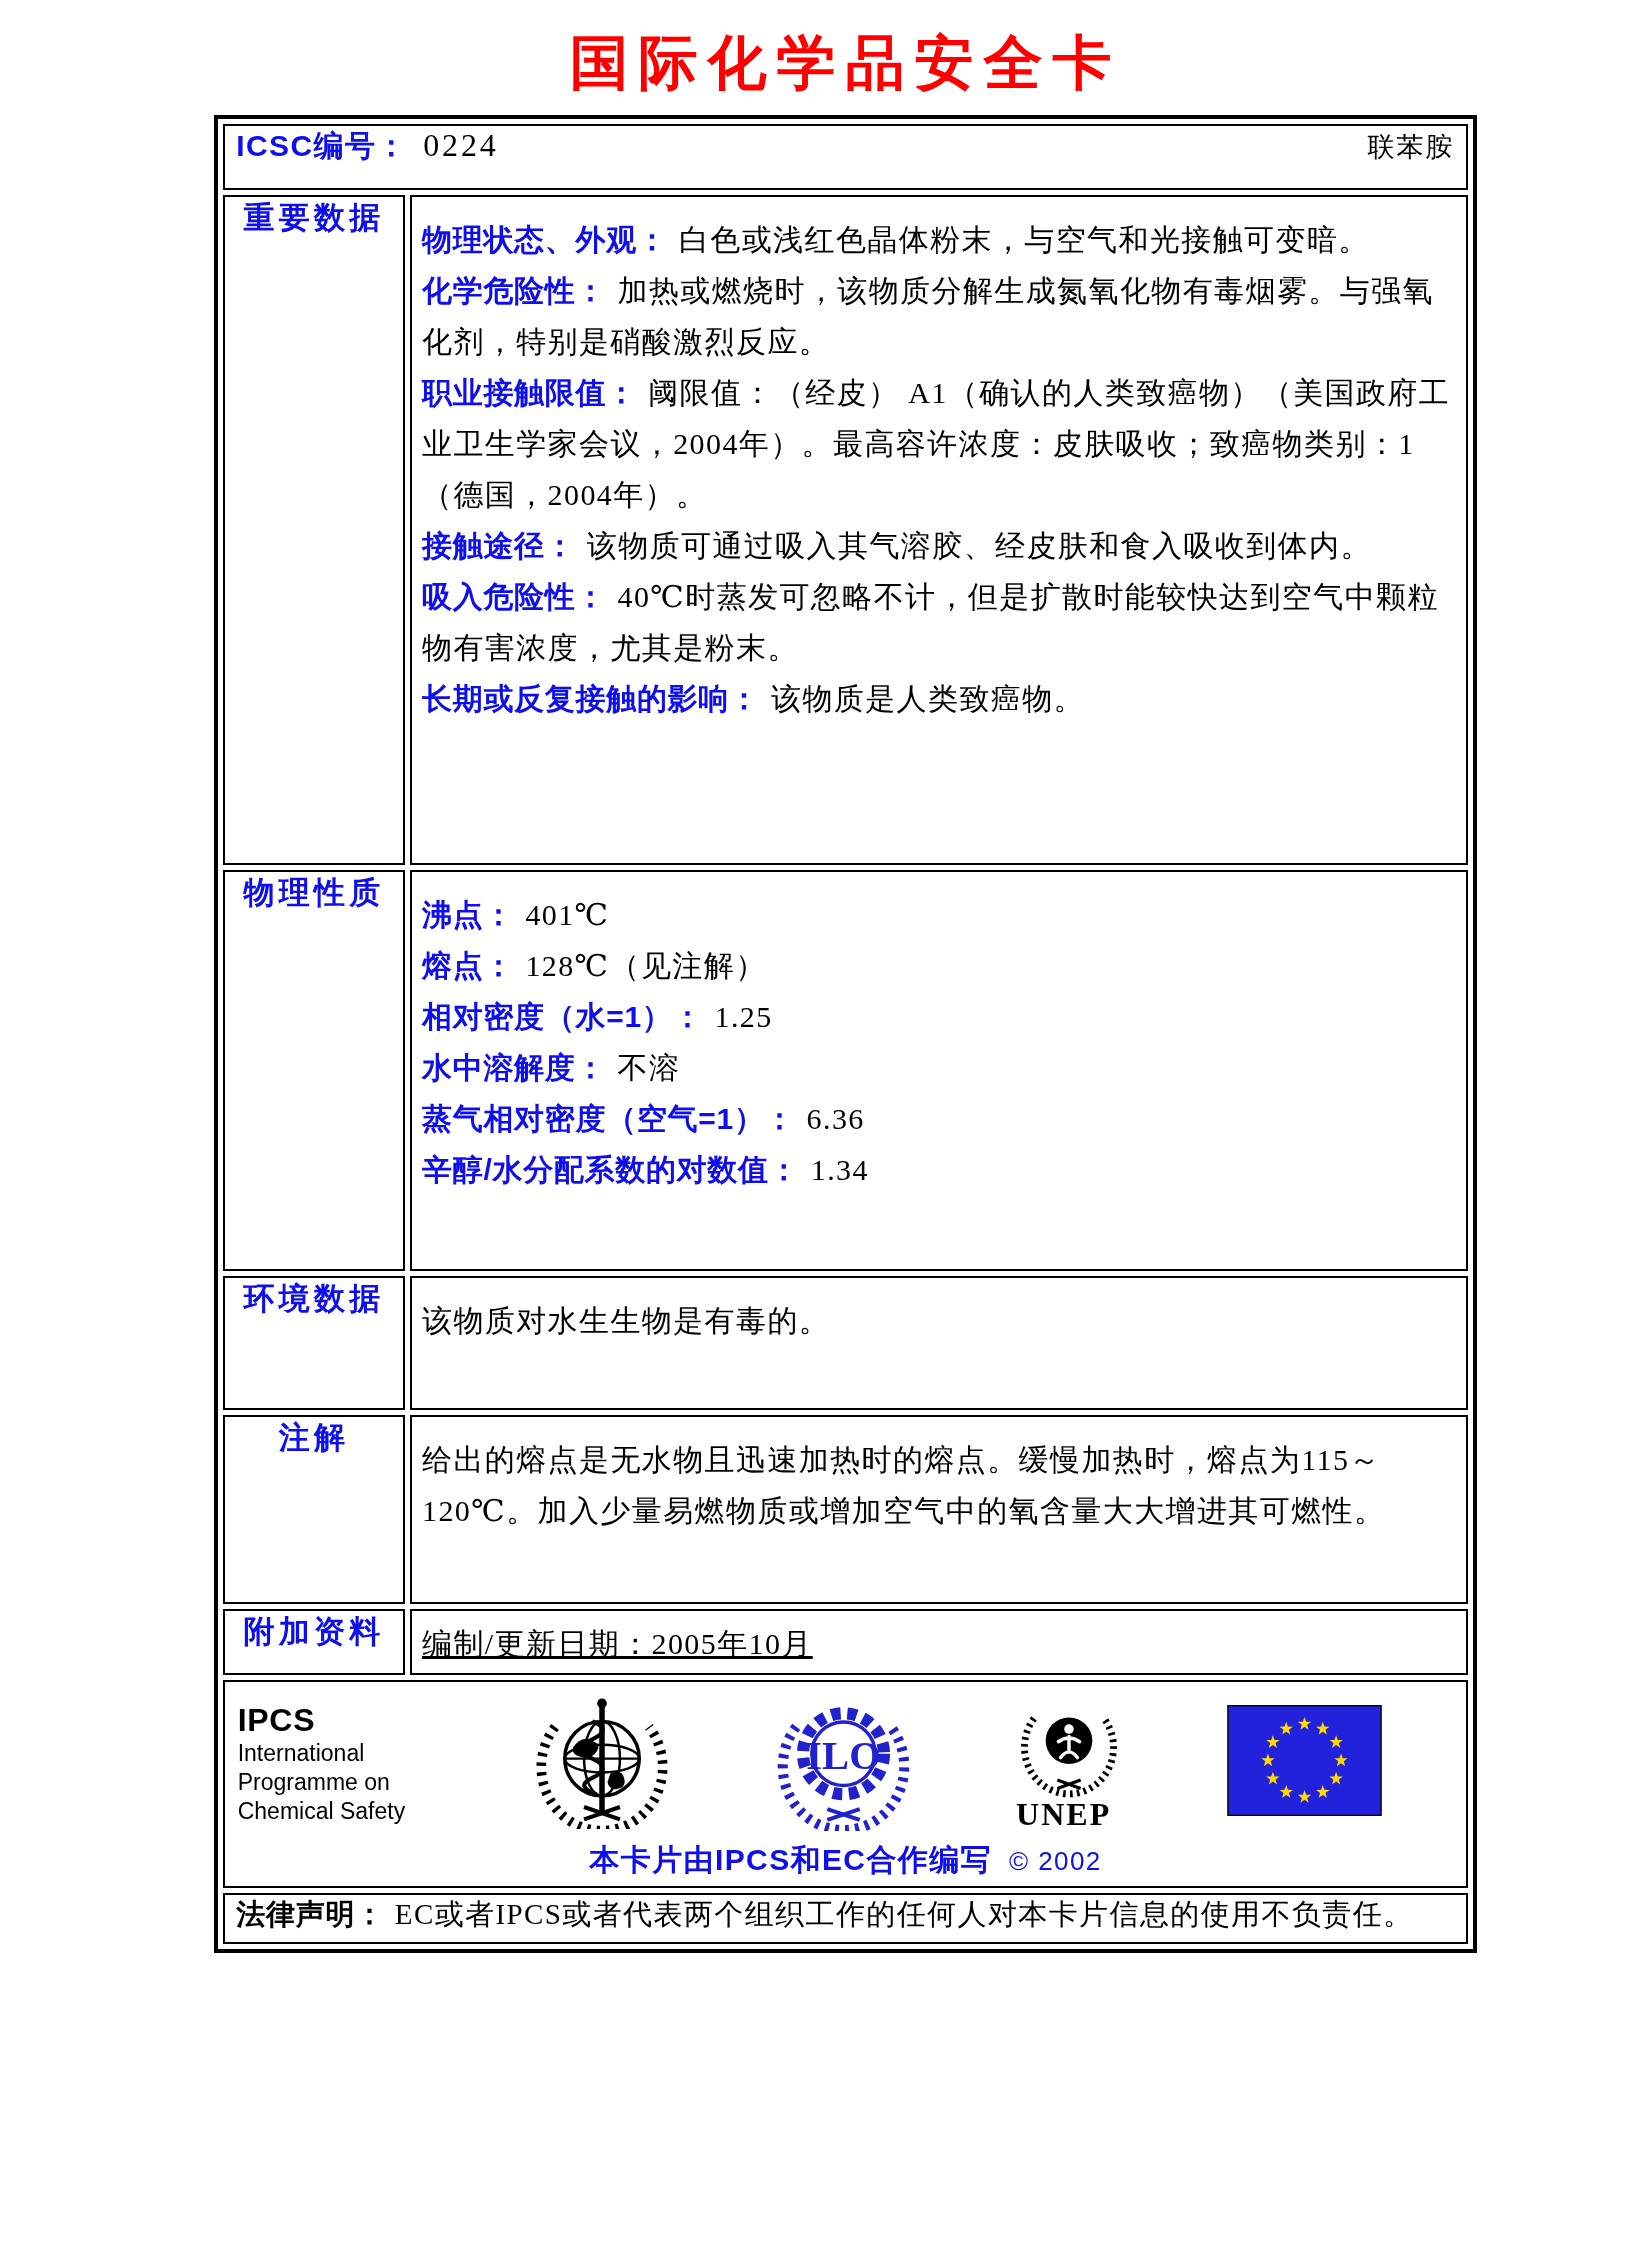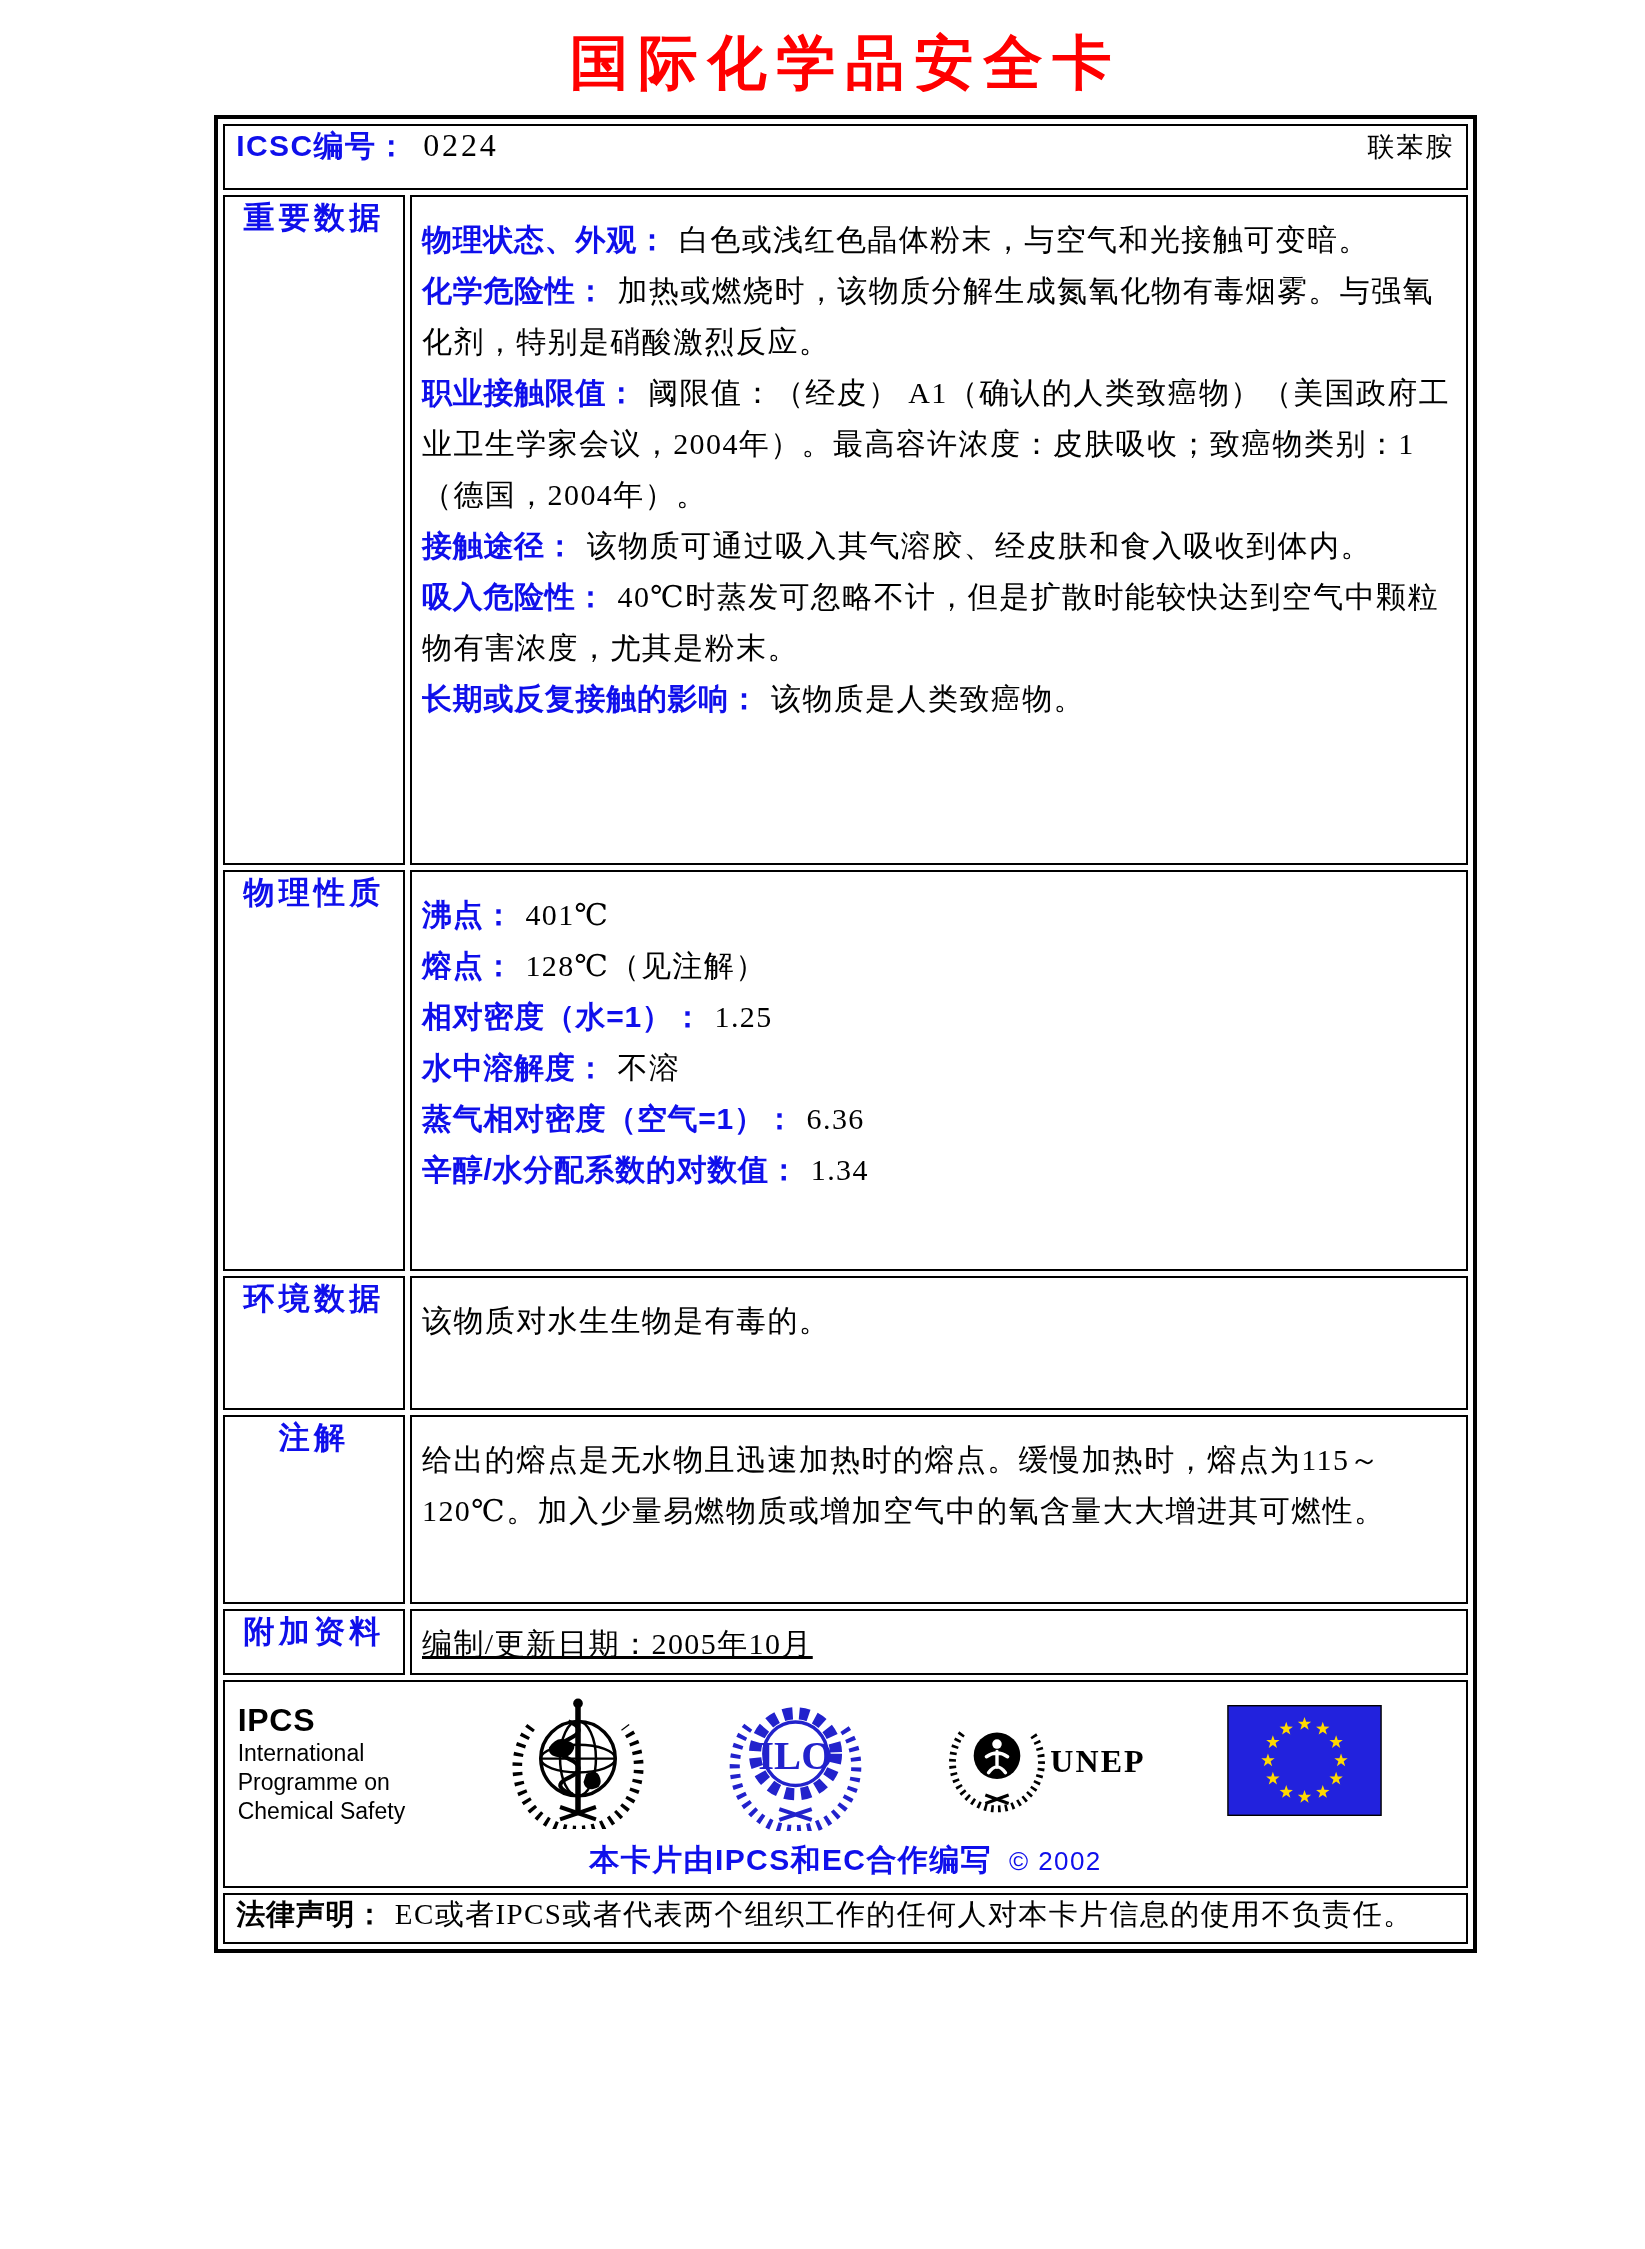--- a/index.html
+++ b/index.html
@@ -61,21 +61,21 @@
     font-weight:bold;color:var(--accent-blue);letter-spacing:0.7px;
     margin-right:11.3px;}
 
   
   .logo-row{display:flex;align-items:center;justify-content:space-between;
             padding:2.8px 84px 0 12.7px;height:141px;}
   .ipcs-block{width:190px;font-family:"Liberation Sans","DejaVu Sans",sans-serif;align-self:flex-start;padding-top:10px;}
   .ipcs-title{font-weight:bold;font-size:32px;letter-spacing:0.7px;}
   .ipcs-line{font-size:23px;line-height:29px;}
   .logo{flex:0 0 auto;}
-  .unep-block{display:flex;flex-direction:row;align-items:center;}
+  .unep-block{display:flex;flex-direction:column;}
   .unep-label{font-family:"Liberation Serif","DejaVu Serif",serif;
     font-weight:bold;font-size:32px;letter-spacing:2.1px;line-height:31px;}
   .footer-caption{text-align:center;margin-top:10px;
     font-family:"Liberation Sans","DejaVu Sans",sans-serif;
     font-weight:bold;font-size:30px;color:var(--accent-blue);letter-spacing:1.4px;}
   .copyright{font-family:"Liberation Sans","DejaVu Sans",sans-serif;
     font-weight:normal;font-size:26px;margin-left:17px;color:var(--accent-blue);}
   .legal-label{font-family:"Liberation Sans","DejaVu Sans",sans-serif;
     font-weight:bold;letter-spacing:0.7px;margin-right:10px;}
   svg text{font-family:"Liberation Serif","DejaVu Serif",serif;font-weight:bold;}

